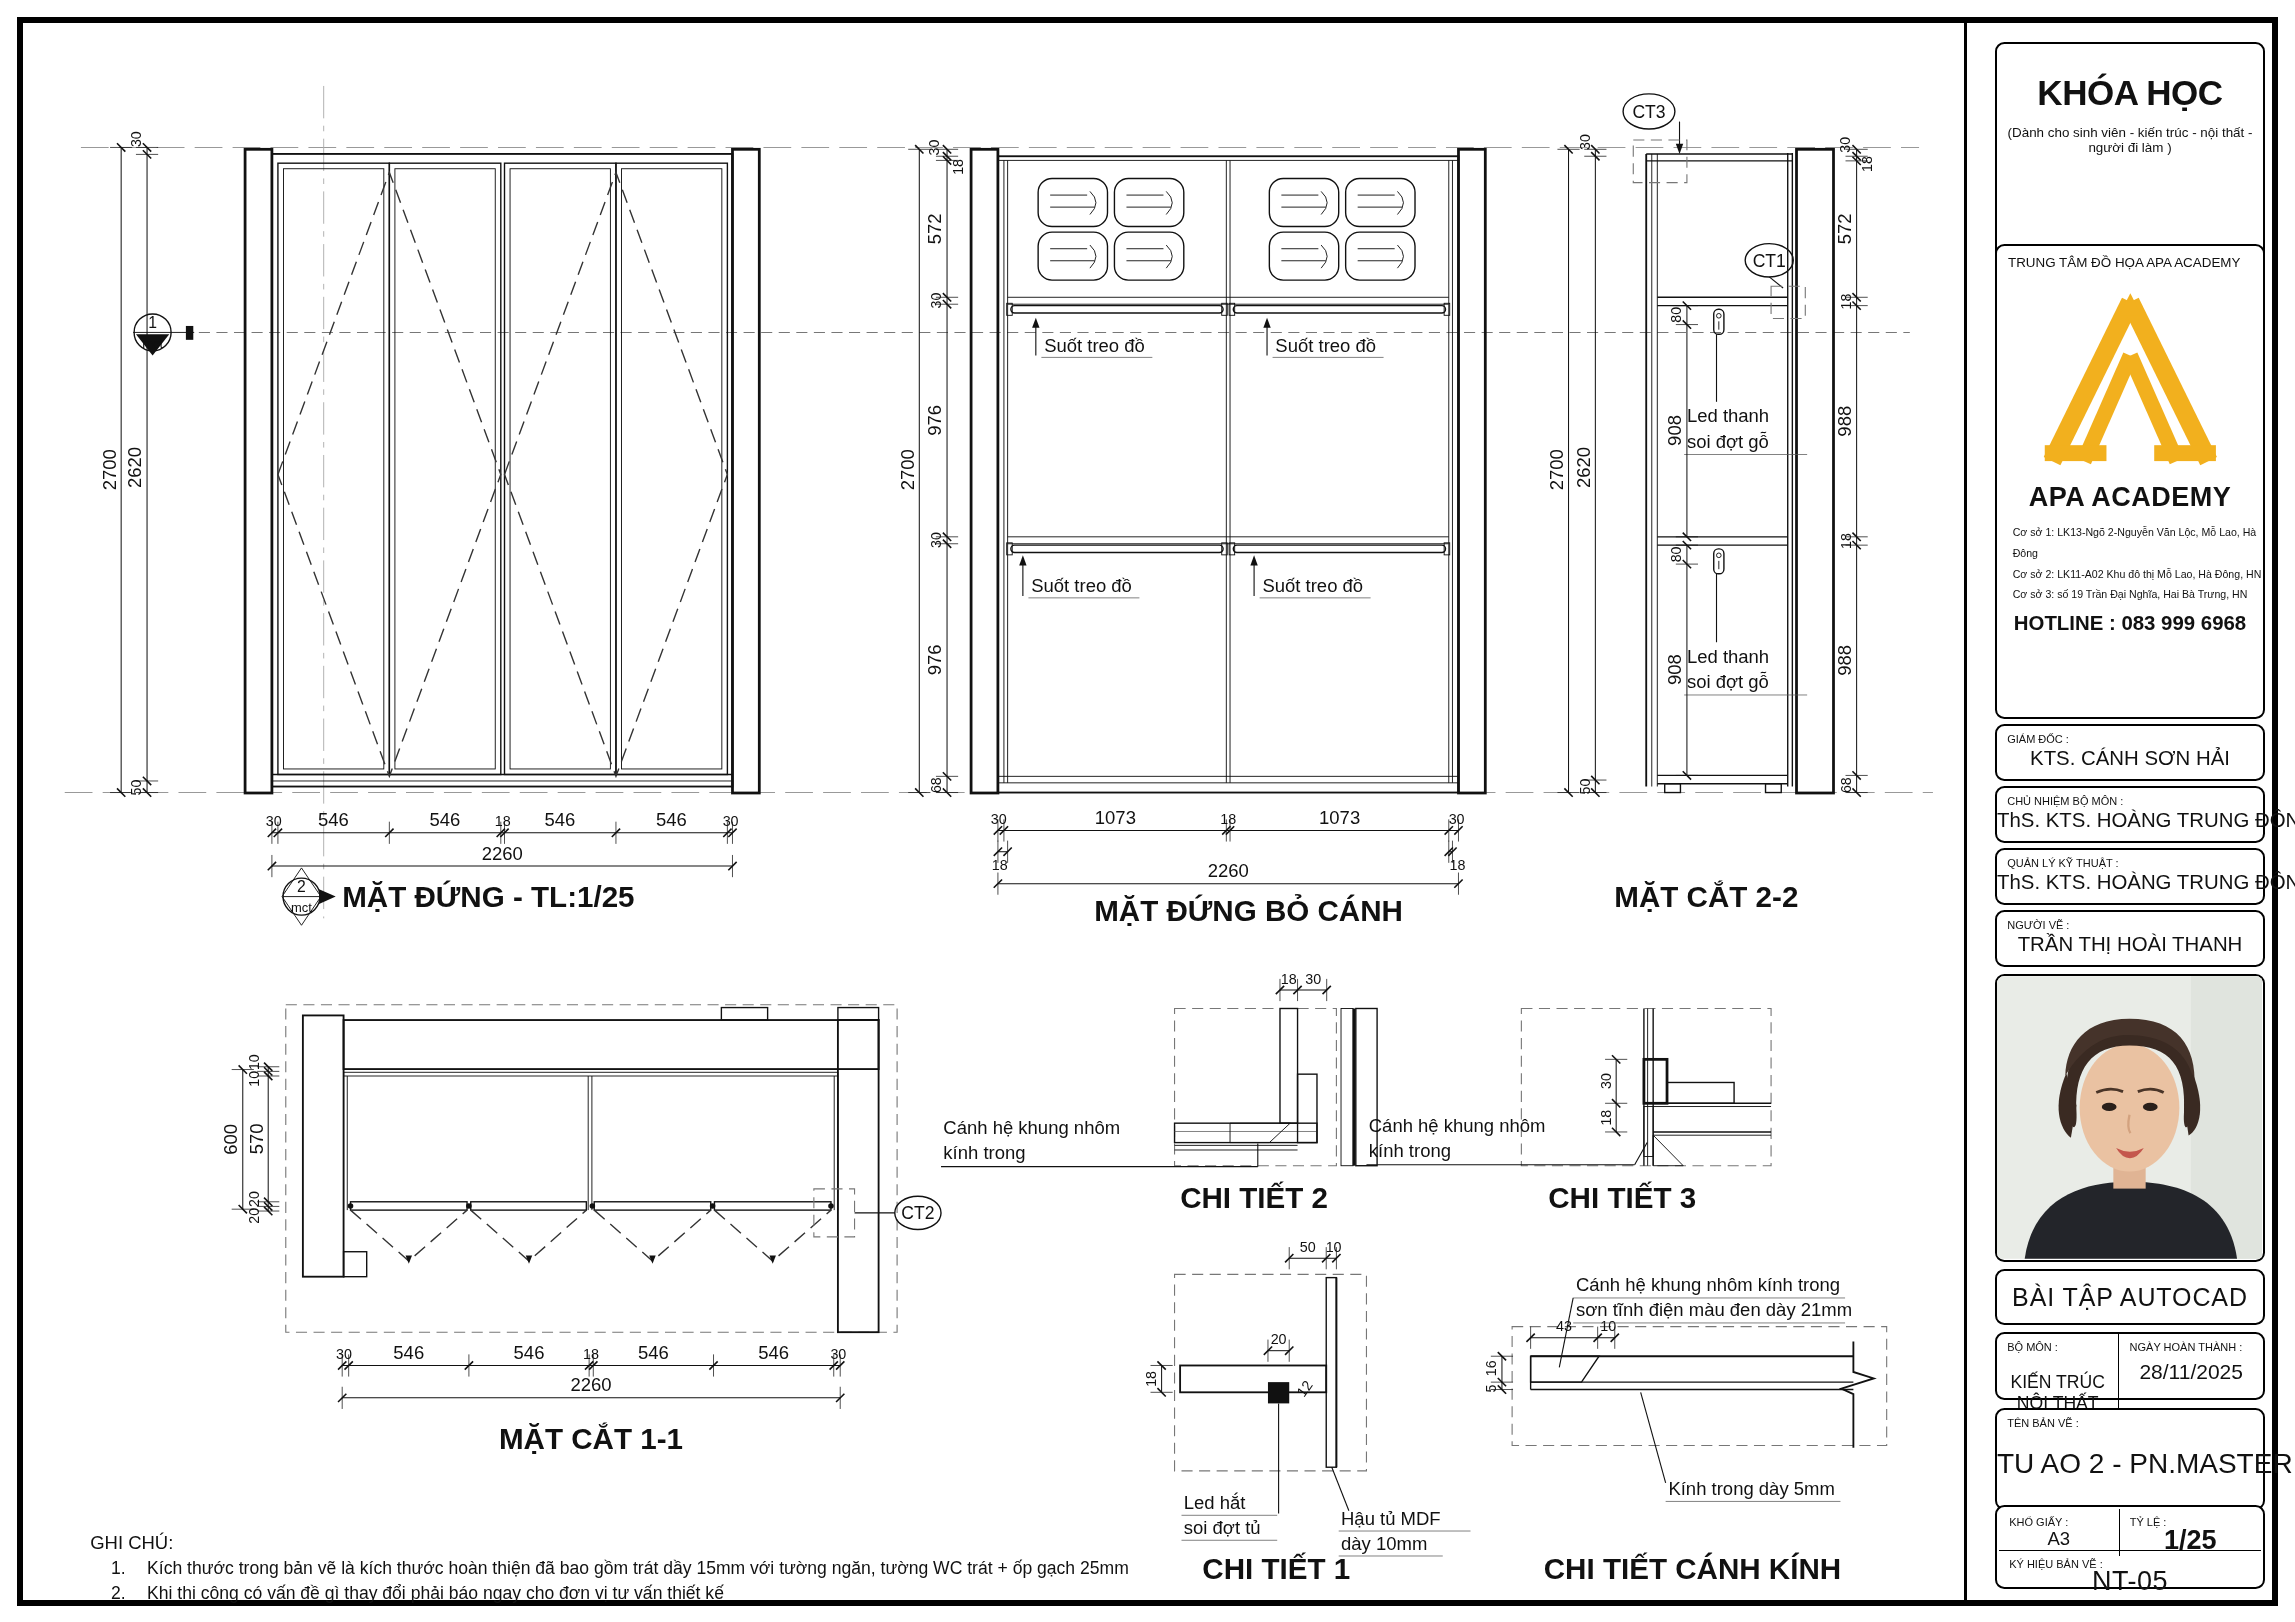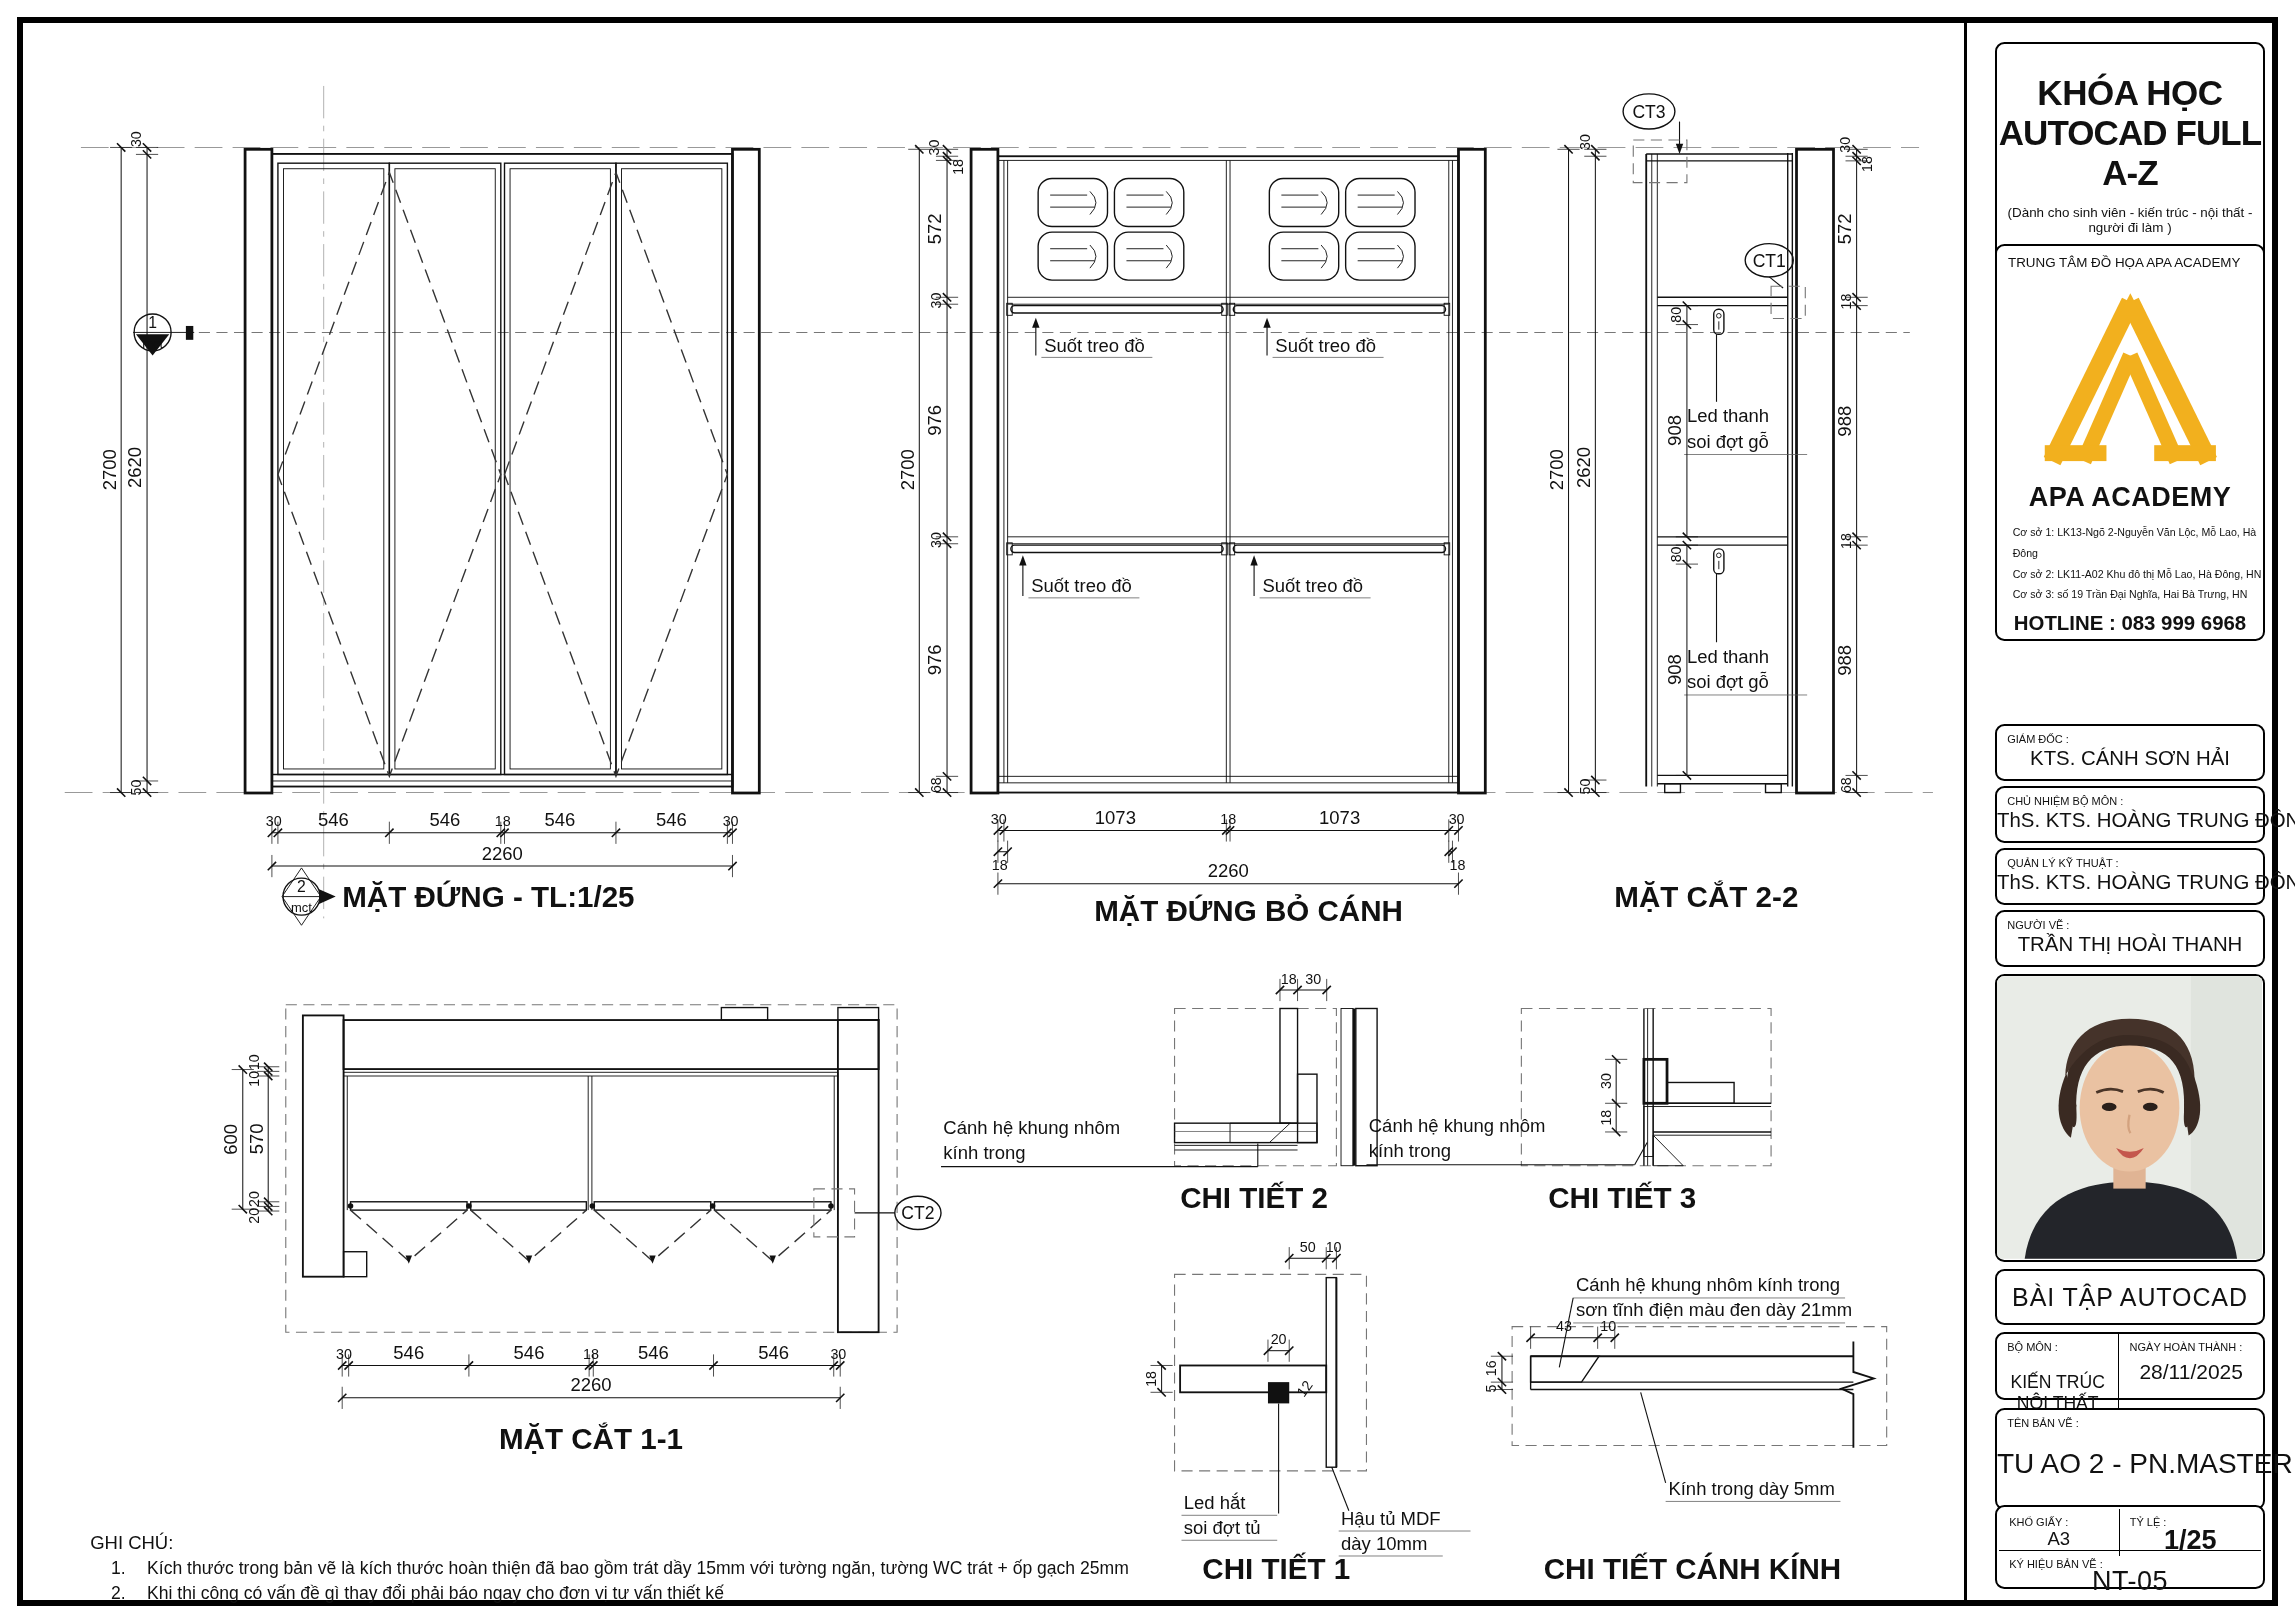--- a/index.html
+++ b/index.html
@@ -30,21 +30,21 @@
   .co{font-size:38px;text-anchor:middle}
   .mk{font-size:34px;text-anchor:middle}
   .mks{font-size:28px;text-anchor:middle}
   
   .tb-box{position:absolute;left:1995px;width:270px;border:2.3px solid #000;border-radius:9.3px;background:#fff;box-sizing:border-box;}
   .tb-label{font-size:11px;padding:6.5px 0 0 10.2px;}
   .course{top:42px;height:243px;text-align:center;}
   .course .l1{font-size:35px;font-weight:bold;margin-top:29px;letter-spacing:-0.5px;}
   .course .l2{font-size:35px;font-weight:bold;letter-spacing:-0.9px;}
   .course .sub{font-size:13.4px;margin-top:12px;}
-  .centerbox{top:244px;height:397px;}
+  .centerbox{top:244px;height:475px;}
   .centerbox .cname{font-size:13.4px;padding:9.3px 0 0 11px;}
   .logo-wrap{width:199px;height:199px;margin:12px auto 0 auto;}
   .logo-cap{font-size:27px;font-weight:bold;text-align:center;letter-spacing:0.5px;margin-top:0.9px;}
   .addr{font-size:10.6px;line-height:1.95;padding:9.3px 0 0 15.7px;}
   .hotline{font-size:20.4px;font-weight:600;text-align:center;margin-top:6.5px;}
   .staff{height:57px;}
   .staff .val{font-size:20.4px;text-align:center;margin-top:2.8px;white-space:nowrap;}
   .photo{top:974px;height:288px;overflow:hidden;padding:0;}
   .exercise{top:1269px;height:56px;}
   .exercise .val{font-size:25px;text-align:center;margin-top:12px;letter-spacing:0.9px;}
@@ -733,21 +733,20 @@
     <text x="195" y="3348" style="font-size:40px">GHI CHÚ:</text>
     <text x="240" y="3402" style="font-size:38px">1.</text>
     <text x="318" y="3402" style="font-size:38px">Kích thước trong bản vẽ là kích thước hoàn thiện đã bao gồm trát dầy 15mm với tường ngăn, tường WC trát + ốp gạch 25mm</text>
     <text x="240" y="3458" style="font-size:38px">2.</text>
     <text x="318" y="3458" style="font-size:38px">Khi thi công có vấn đề gì thay đổi phải báo ngay cho đơn vị tư vấn thiết kế</text>
   </g>
 </svg>
 
 <div class="tb-box course">
   <div class="l1">KHÓA HỌC</div>
-  <div class="l2">AUTOCAD FULL A-Z</div>
   <div class="sub">(Dành cho sinh viên  - kiến trúc - nội thất - người đi làm )</div>
 </div>
 
 <div class="tb-box centerbox">
   <div class="cname">TRUNG TÂM ĐỒ HỌA APA ACADEMY</div>
   <div class="logo-wrap">
     <svg width="199" height="199" viewBox="0 0 585 600">
       <line x1="292" y1="60" x2="56" y2="540" stroke="#F2B01E" stroke-width="56"></line>
       <line x1="292" y1="60" x2="528" y2="540" stroke="#F2B01E" stroke-width="56"></line>
       <line x1="292" y1="222" x2="152" y2="540" stroke="#F2B01E" stroke-width="46"></line>

